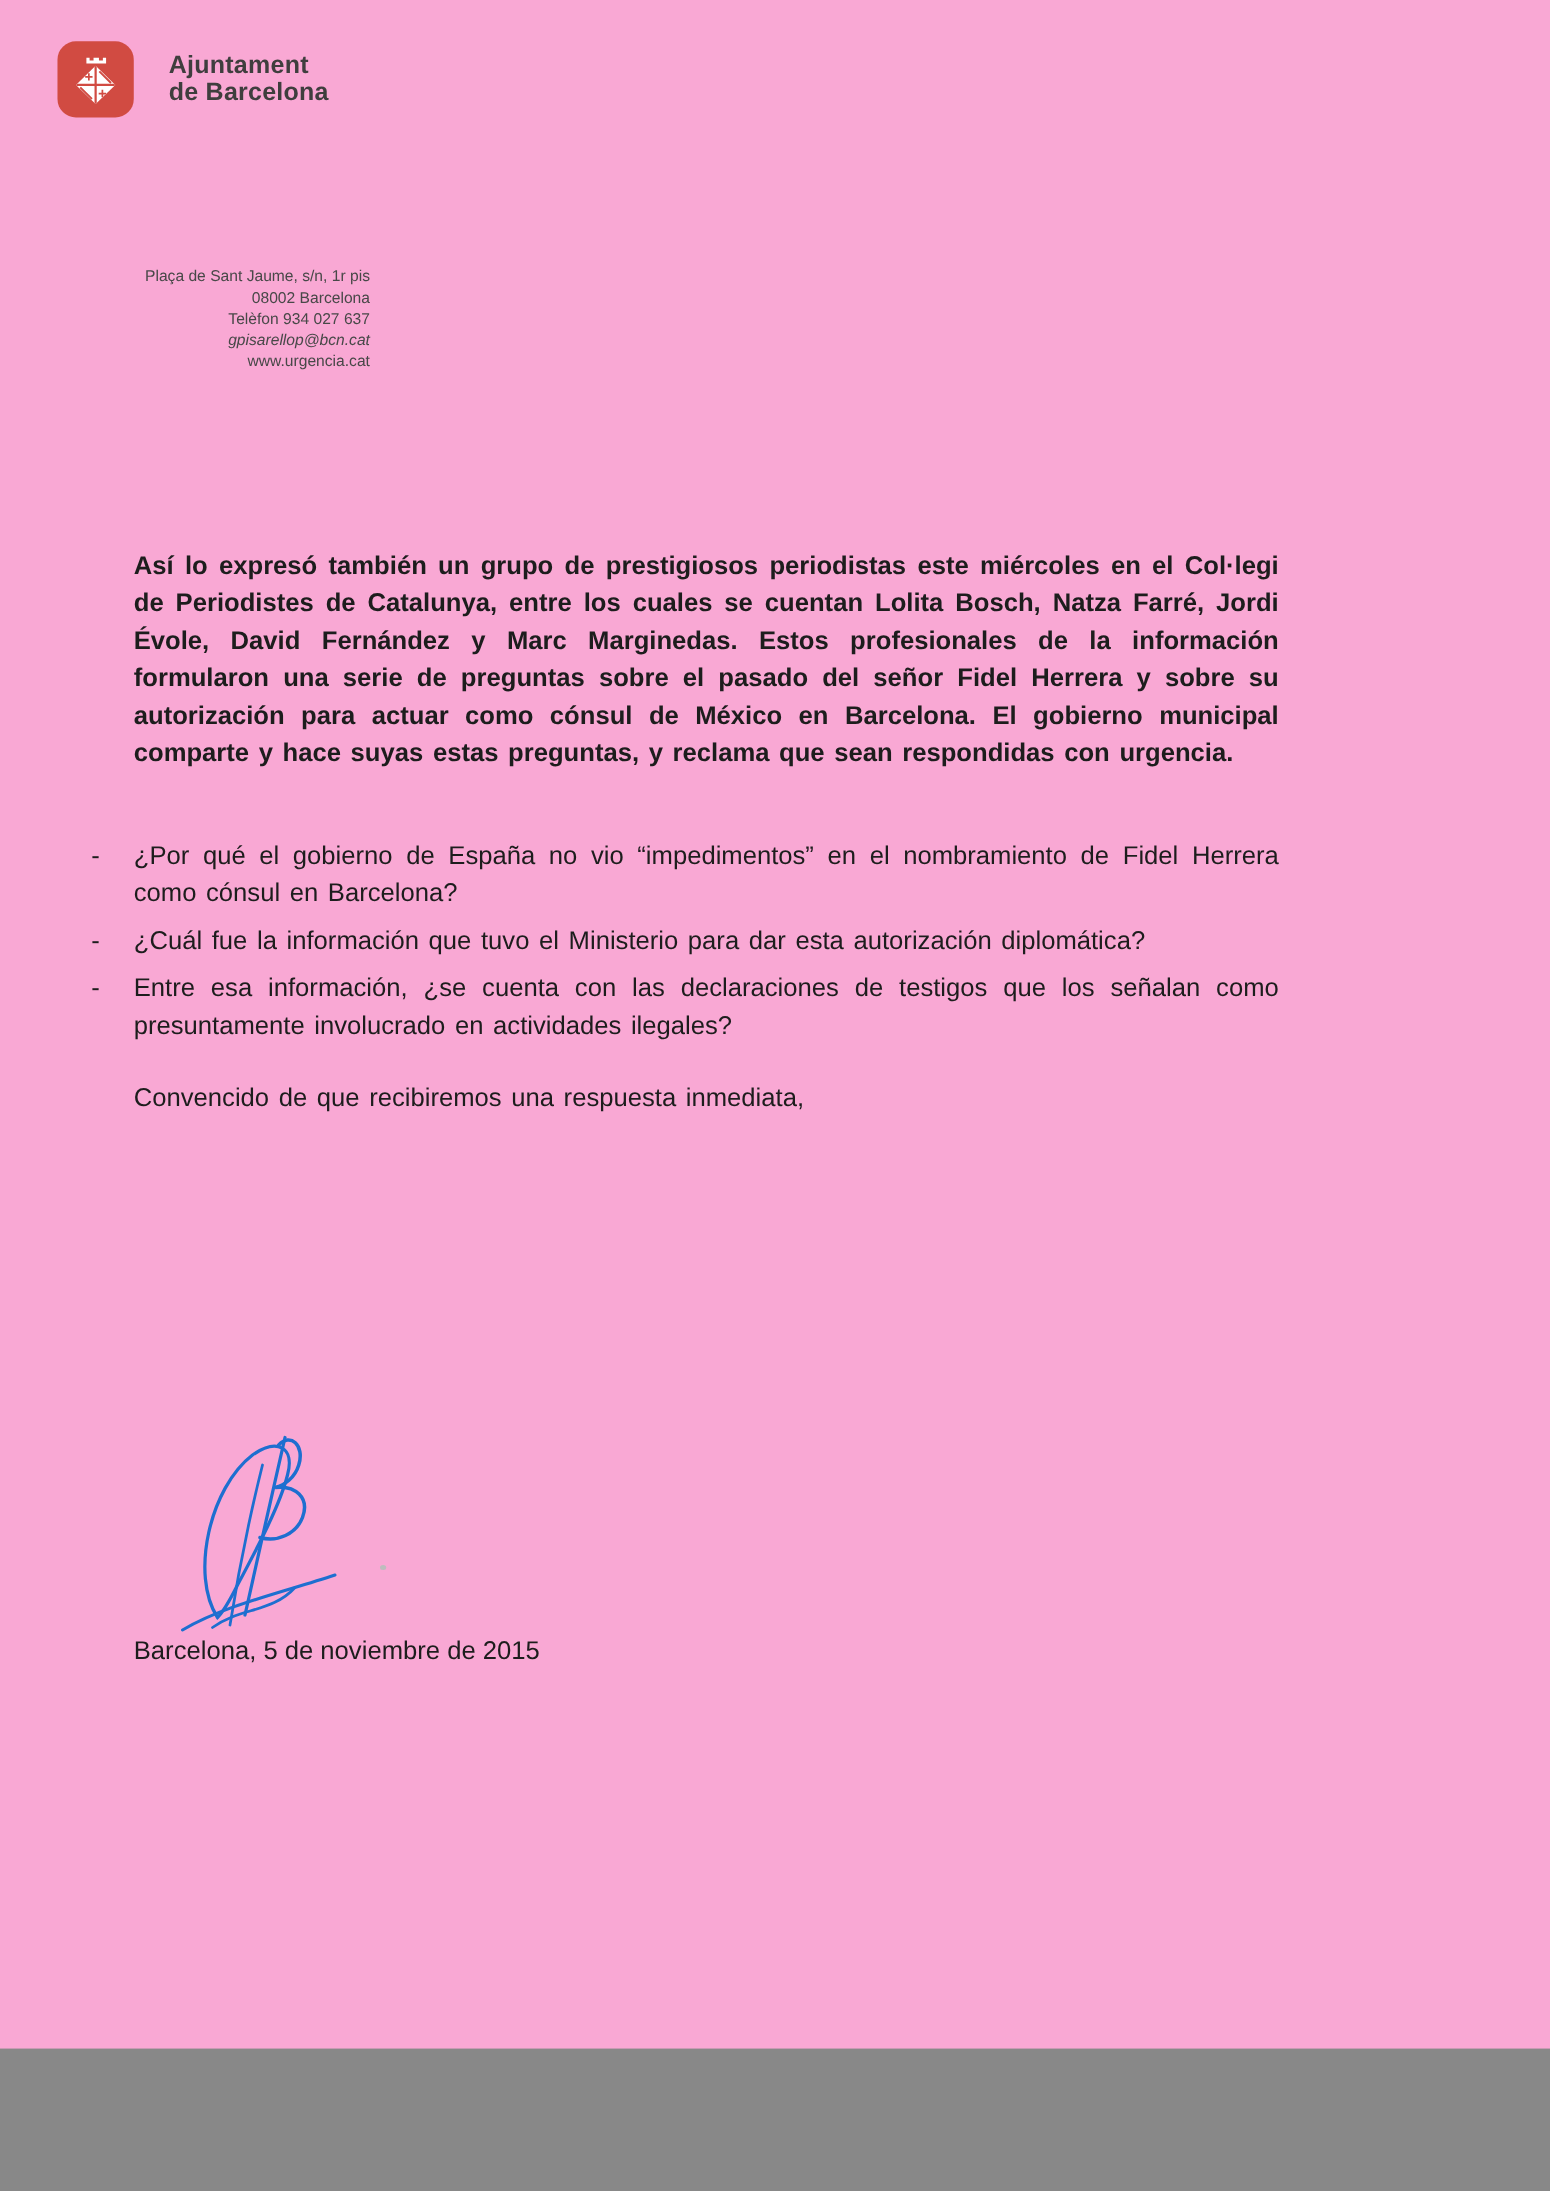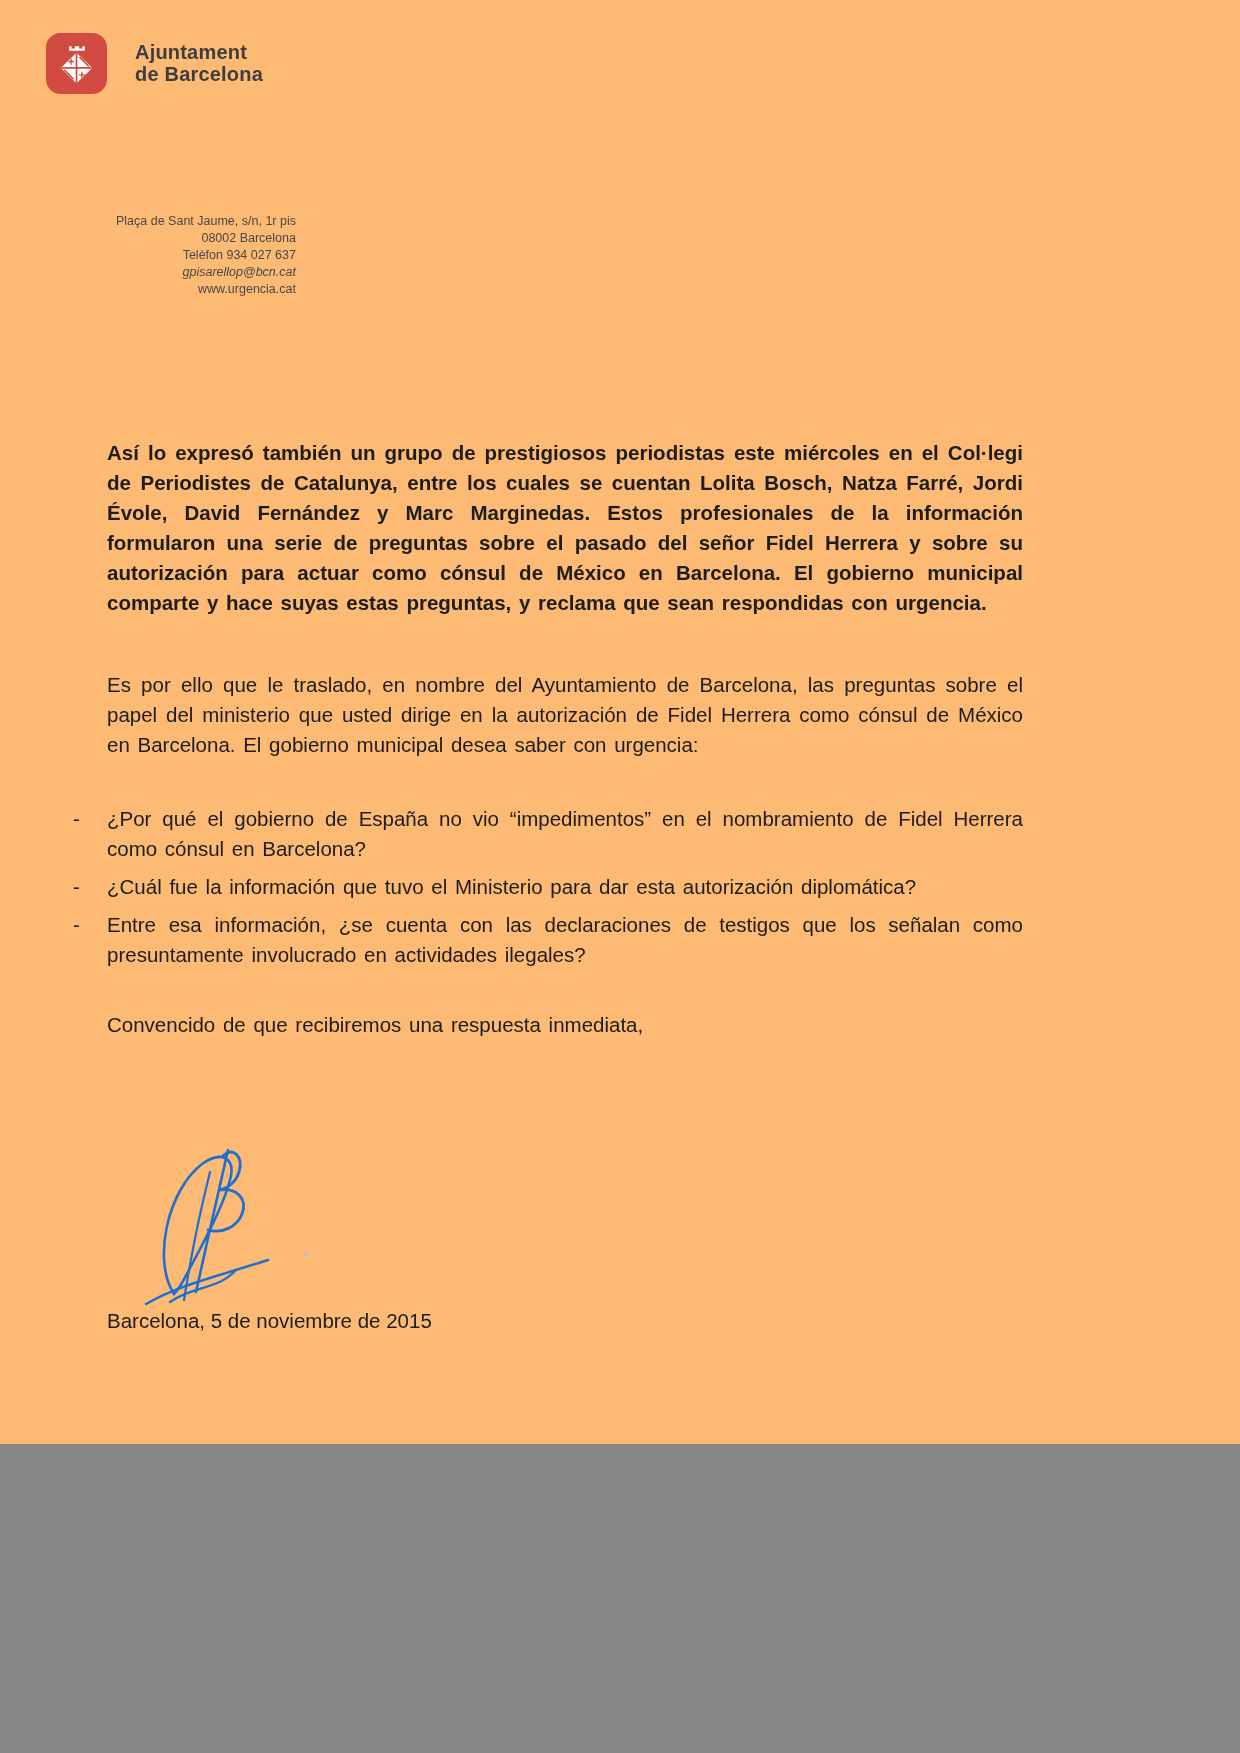--- a/index.html
+++ b/index.html
@@ -1,21 +1,21 @@
 <!DOCTYPE html>
 <html><head>
 <meta charset="utf-8">
 <style>
   html, body { margin: 0; padding: 0; background: #888; }
   .page {
     position: relative;
     width: 1240px;
-    height: 1444px;
+    height: 1639px;
     margin: 0 auto;
-    background: #fdba74;
+    background: #f9a8d4;
     font-family: "Liberation Sans", sans-serif;
     overflow: hidden;
   }
 
   
   .logo-block {
     position: absolute;
     left: 45px; top: 32px;
     display: flex; align-items: flex-start;
   }
@@ -56,21 +56,21 @@
   .para-1 { margin-bottom: 52px; font-weight: bold; }
   .para-2 { margin-bottom: 44px; }
   .bullet-list { margin: 0 0 0 0; }
   .bullet-item { position: relative; margin: 0; }
   .bullet-item + .bullet-item { margin-top: 8px; }
   .bullet-text { text-align: justify; text-align-last: left; }
   .bullet-marker {
     position: absolute; left: -34px; top: 0;
     width: 20px; text-align: left; color: #1d1d1d;
   }
-  .closing-1 { margin-top: 40px; }
+  .closing-1 { margin-top: 28px; }
   .closing-2 { margin-top: 36px; }
 
   
   .signature {
     position: absolute;
     left: 140px; top: 1142px;
     width: 168px; height: 172px;
   }
   .dateline {
     position: absolute;
@@ -117,21 +117,20 @@
   <div class="contact-block">
     <div>Plaça de Sant Jaume, s/n, 1r pis</div>
     <div>08002 Barcelona</div>
     <div>Telèfon 934 027 637</div>
     <div class="contact-email">gpisarellop@bcn.cat</div>
     <div>www.urgencia.cat</div>
   </div>
 
   <div class="letter-body">
     <p class="para para-1">Así lo expresó también un grupo de prestigiosos periodistas este miércoles en el Col·legi de Periodistes de Catalunya, entre los cuales se cuentan Lolita Bosch, Natza Farré, Jordi Évole, David Fernández y Marc Marginedas. Estos profesionales de la información formularon una serie de preguntas sobre el pasado del señor Fidel Herrera y sobre su autorización para actuar como cónsul de México en Barcelona. El gobierno municipal comparte y hace suyas estas preguntas, y reclama que sean respondidas con urgencia.</p>
-    <p class="para para-2">Es por ello que le traslado, en nombre del Ayuntamiento de Barcelona, las preguntas sobre el papel del ministerio que usted dirige en la autorización de Fidel Herrera como cónsul de México en Barcelona. El gobierno municipal desea saber con urgencia:</p>
 
     <div class="bullet-list">
       <div class="bullet-item">
         <span class="bullet-marker">-</span>
         <div class="bullet-text">¿Por qué el gobierno de España no vio “impedimentos” en el nombramiento de Fidel Herrera como cónsul en Barcelona?</div>
       </div>
       <div class="bullet-item">
         <span class="bullet-marker">-</span>
         <div class="bullet-text">¿Cuál fue la información que tuvo el Ministerio para dar esta autorización diplomática?</div>
       </div>

